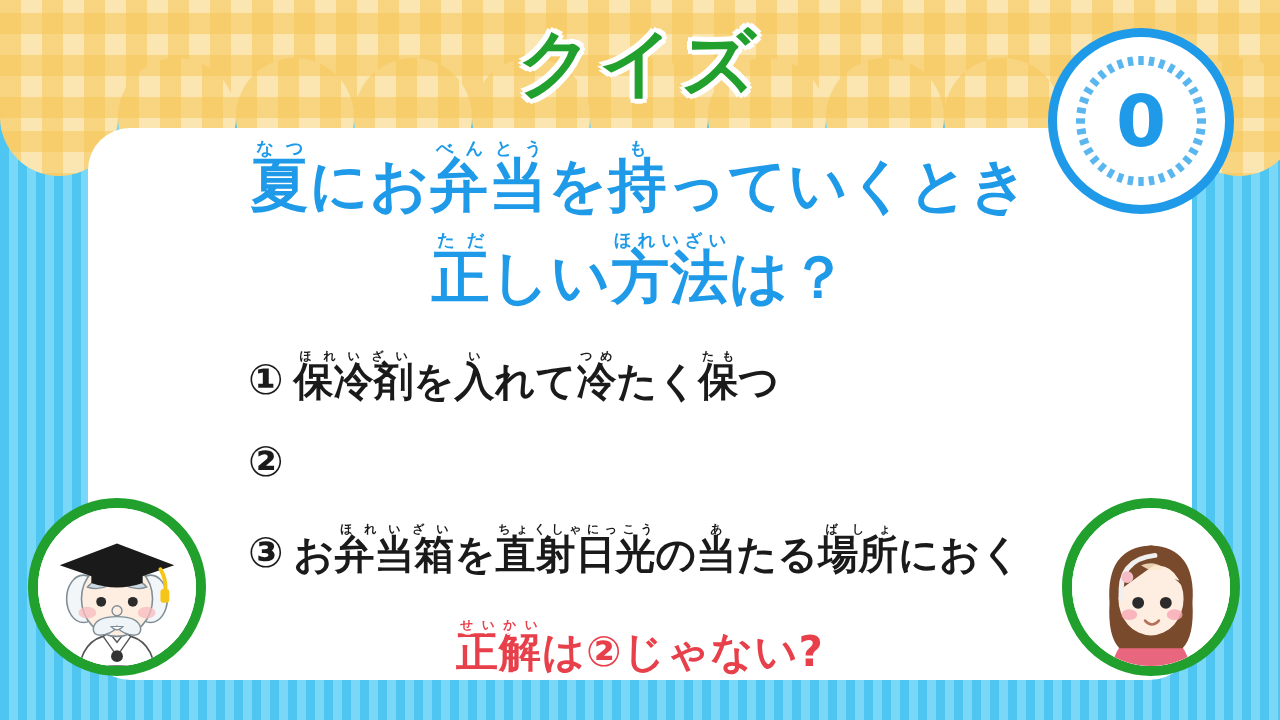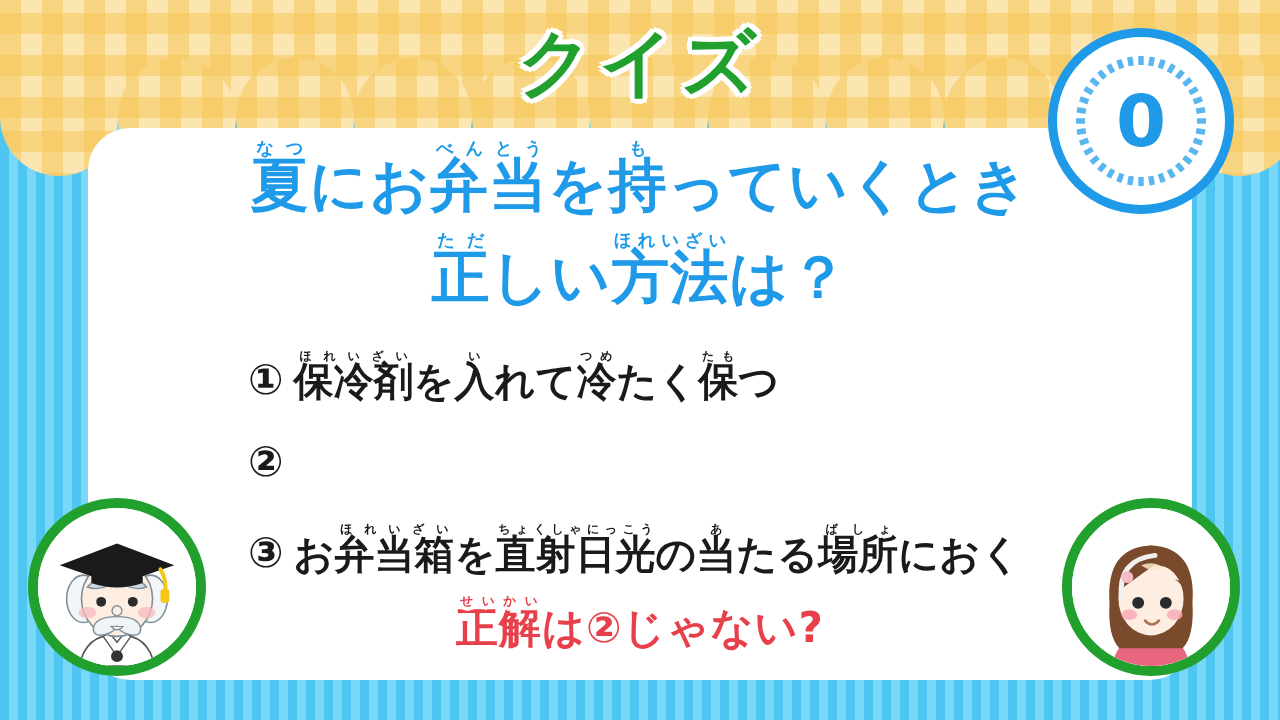--- a/index.html
+++ b/index.html
@@ -196,21 +196,21 @@
     font-size: 42px;
     margin-right: 10px;
     flex: 0 0 auto;
   }
   .option .txt { flex: 0 0 auto; }
 
   
   .guess {
     position: absolute;
     left: 88px;
-    top: 594px;
+    top: 618px;
     width: 1104px;
     text-align: center;
     font-size: 42px;
     font-weight: 700;
     color: #e8404a;
     letter-spacing: 1px;
     z-index: 6;
     text-shadow:
       -3px -3px 0 #ffffff,  3px -3px 0 #ffffff,
       -3px  3px 0 #ffffff,  3px  3px 0 #ffffff,

